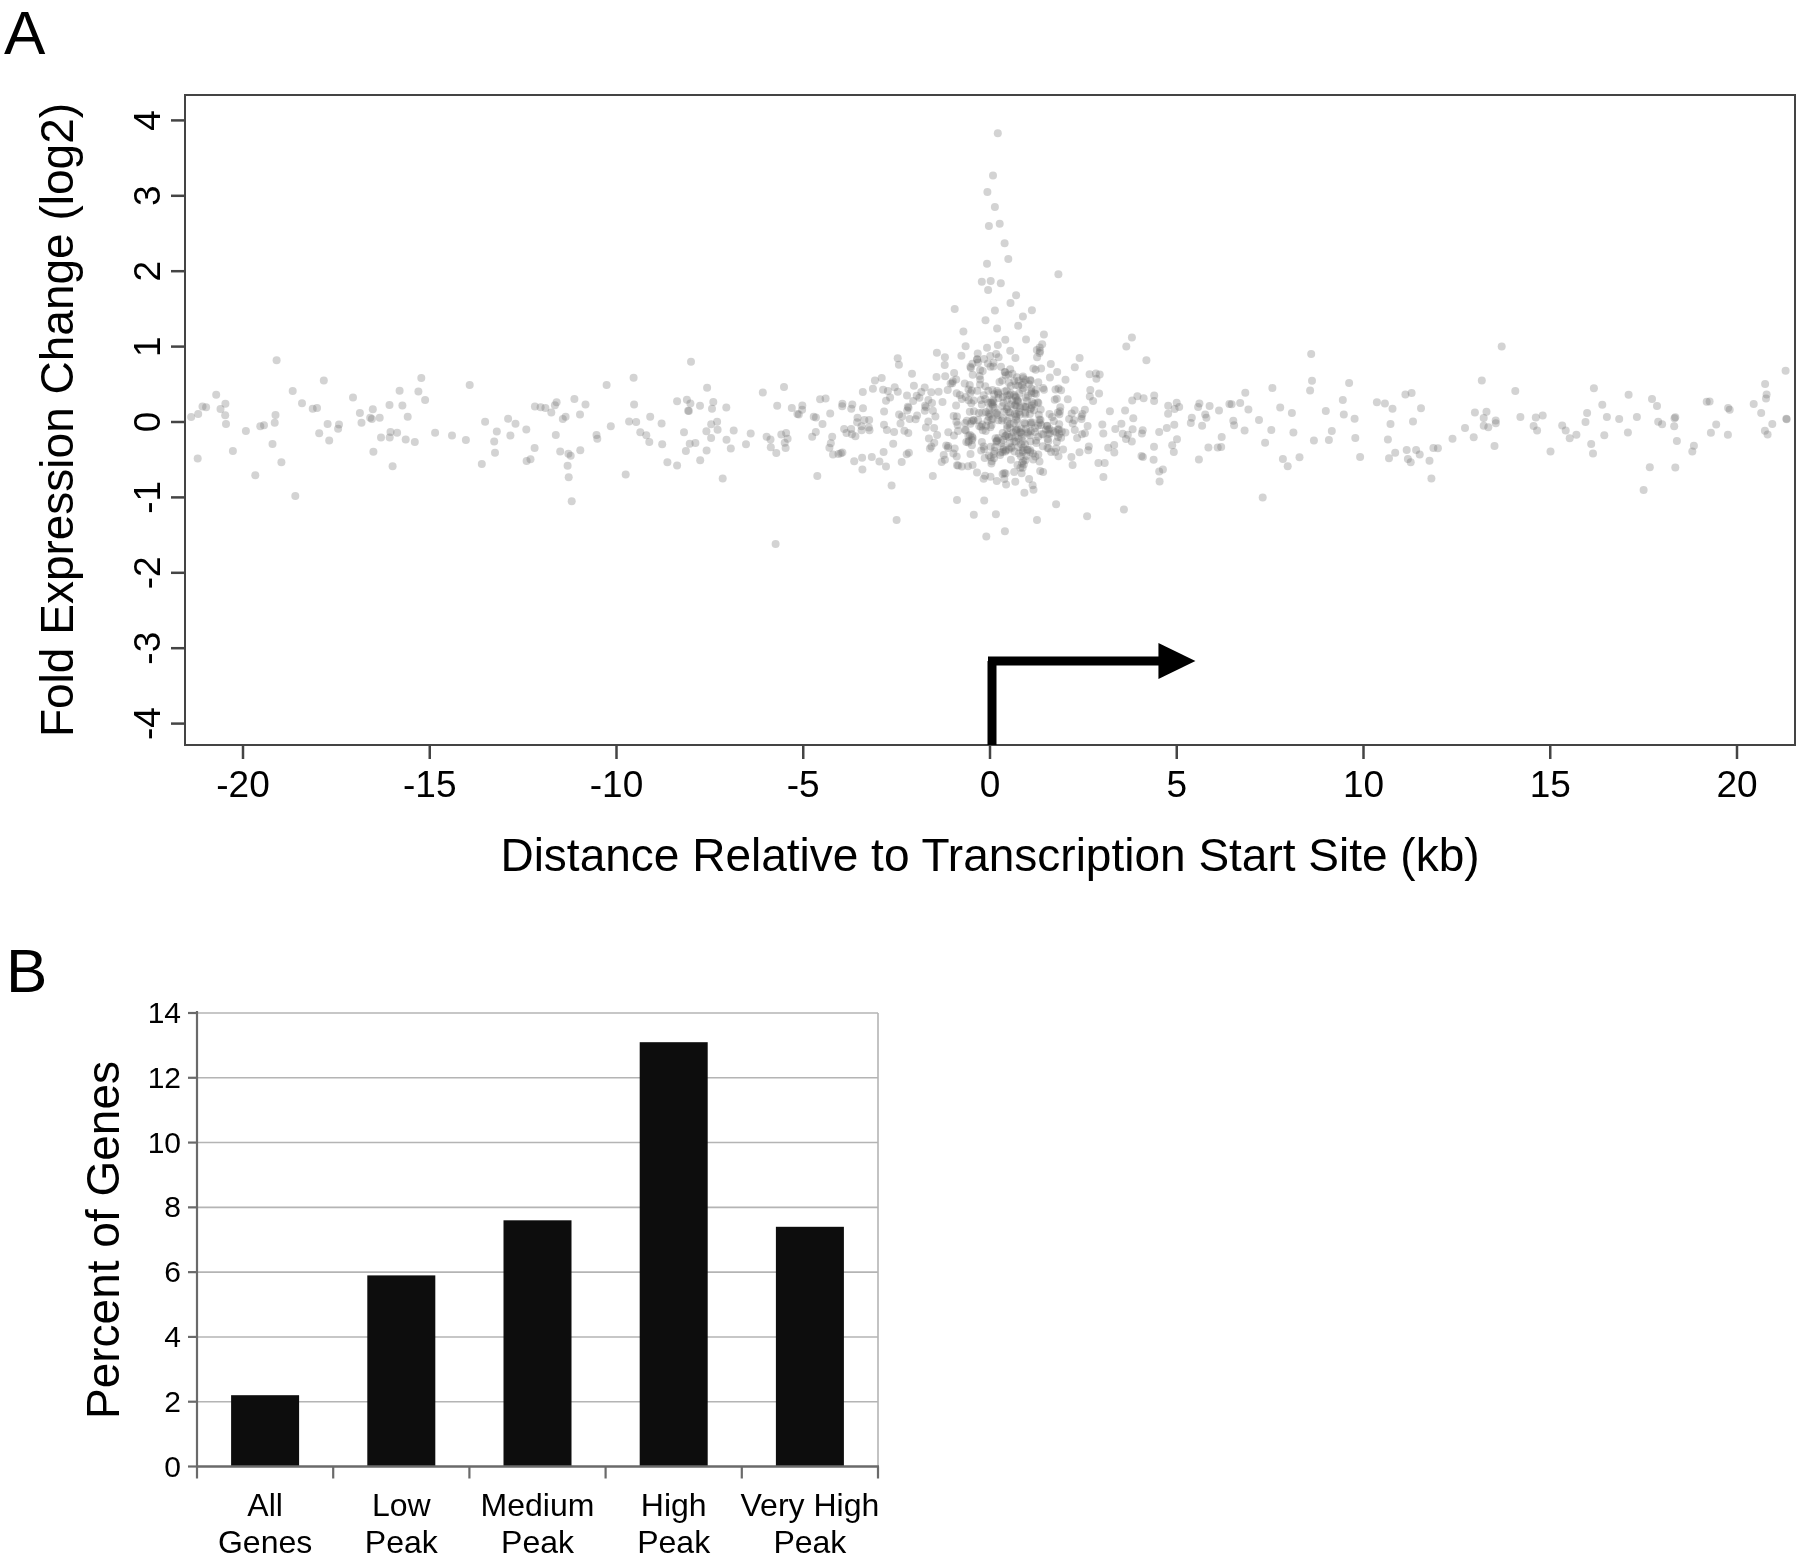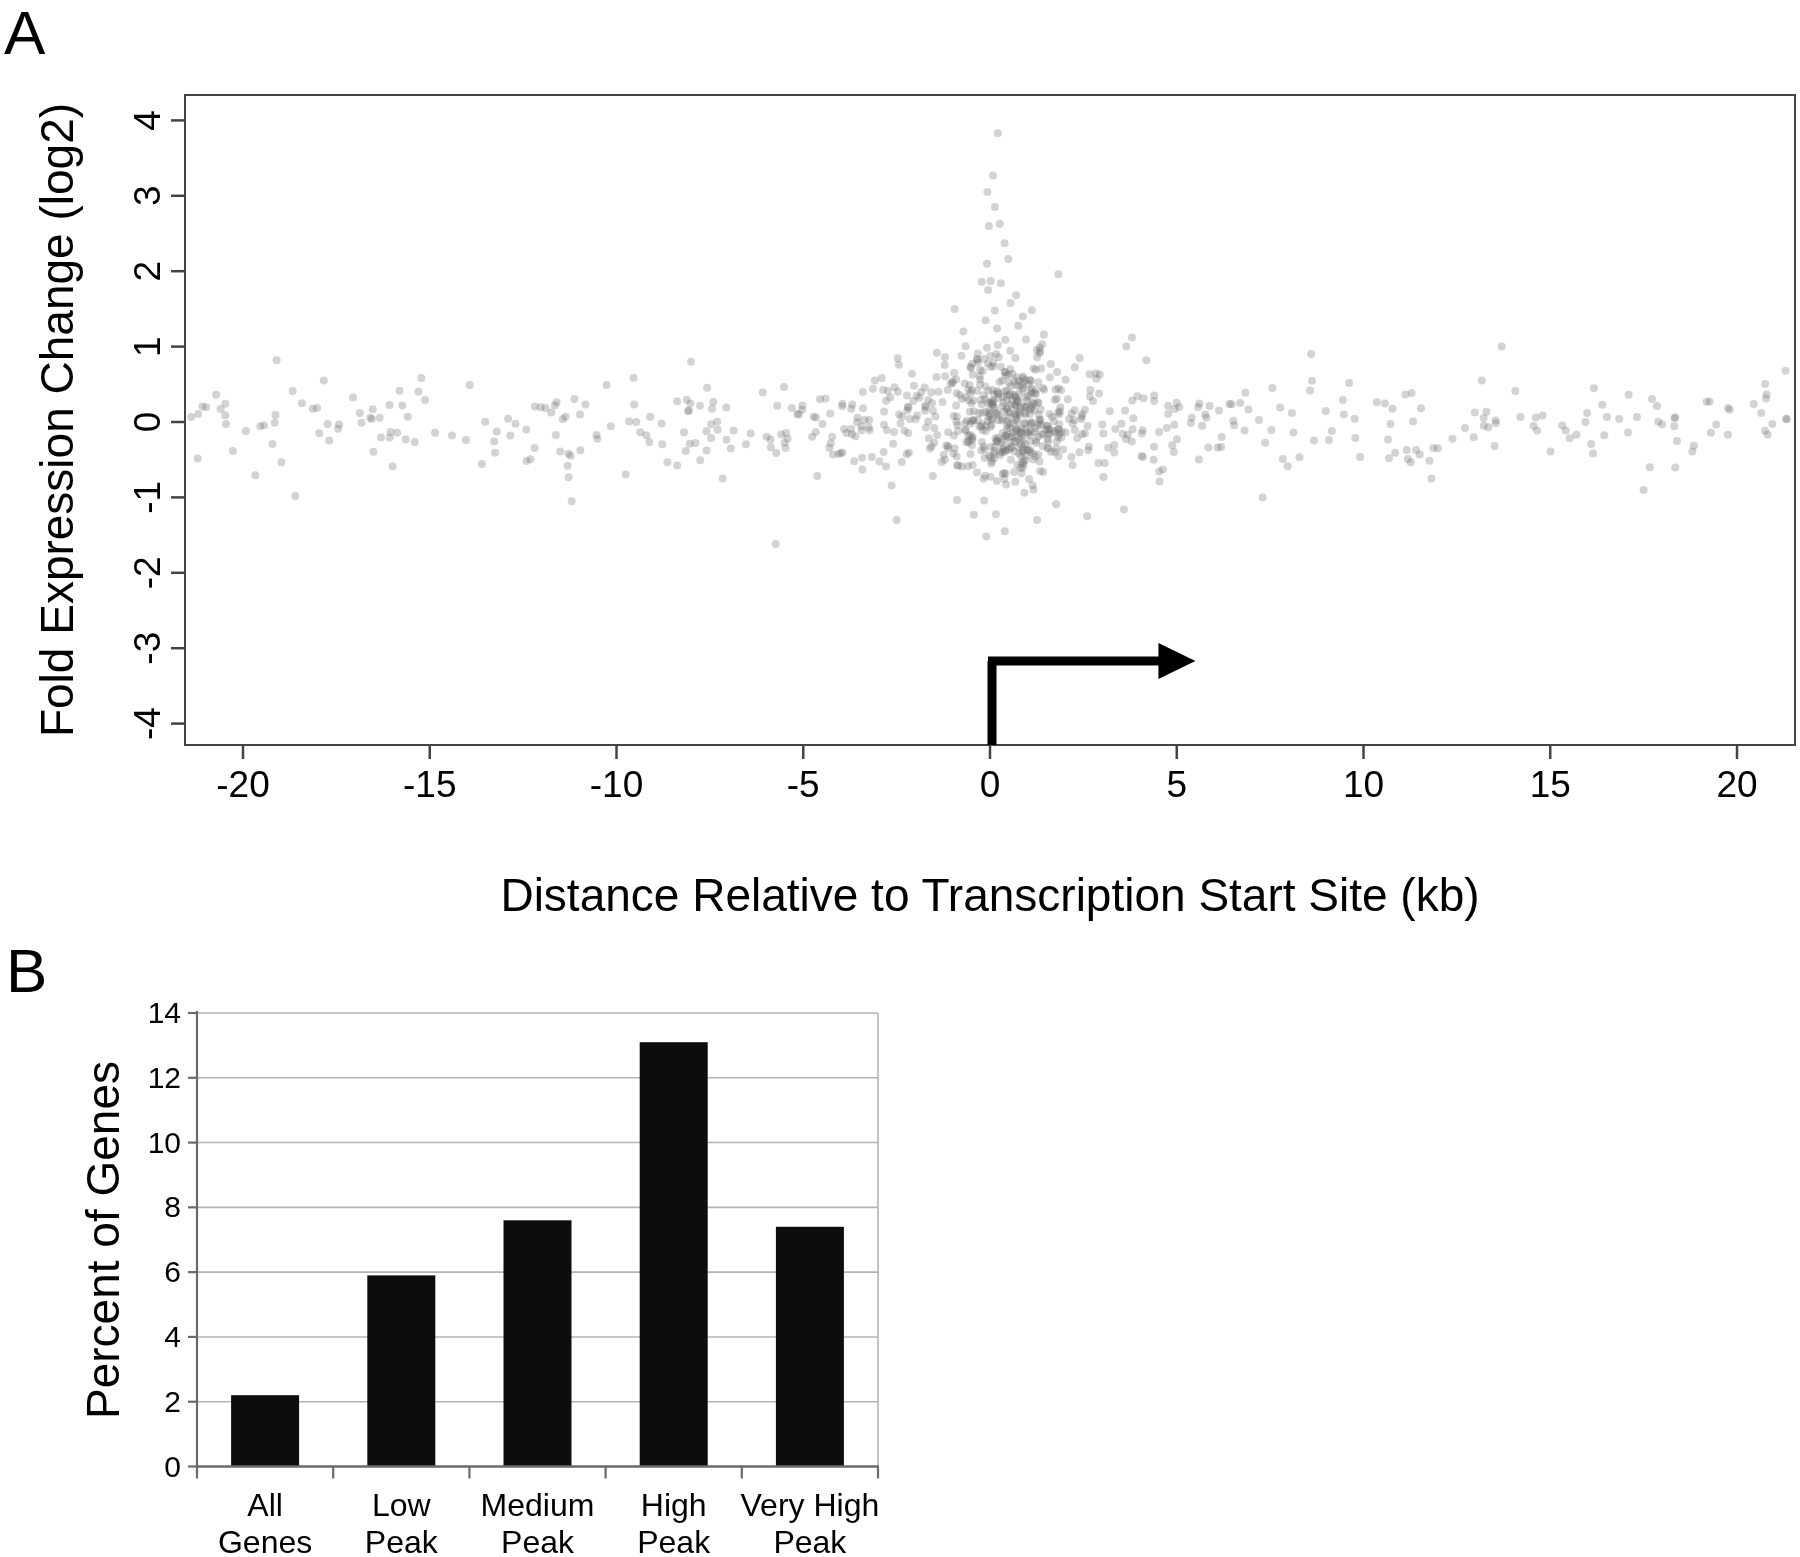--- a/index.html
+++ b/index.html
@@ -4,21 +4,21 @@
 <style>
   html,body{margin:0;padding:0;background:#fff;}
   #figure{
     position:relative;width:1800px;height:1557px;background:#fff;
     font-family:"Liberation Sans",sans-serif;color:#000;overflow:hidden;
   }
   .panel-label{position:absolute;font-size:62px;line-height:1;font-weight:400;}
   #label-a{left:4px;top:2px;}
   #label-b{left:6px;top:940px;}
   .axis-title{position:absolute;font-size:46px;line-height:1;text-align:center;white-space:nowrap;}
-  #a-xlabel{left:190px;top:832px;width:1600px;margin-top:40px;}
+  #a-xlabel{left:190px;top:832px;width:1600px;}
   #a-ylabel{left:-263px;top:397px;width:640px;transform:rotate(-90deg);}
   #b-ylabel{left:-147px;top:1217px;width:500px;transform:rotate(-90deg);}
   #chart-svg{position:absolute;left:0;top:0;}
   #chart-svg text{font-family:"Liberation Sans",sans-serif;fill:#000;}
 </style>
 </head>
 <body>
 
 <div id="figure">
 

